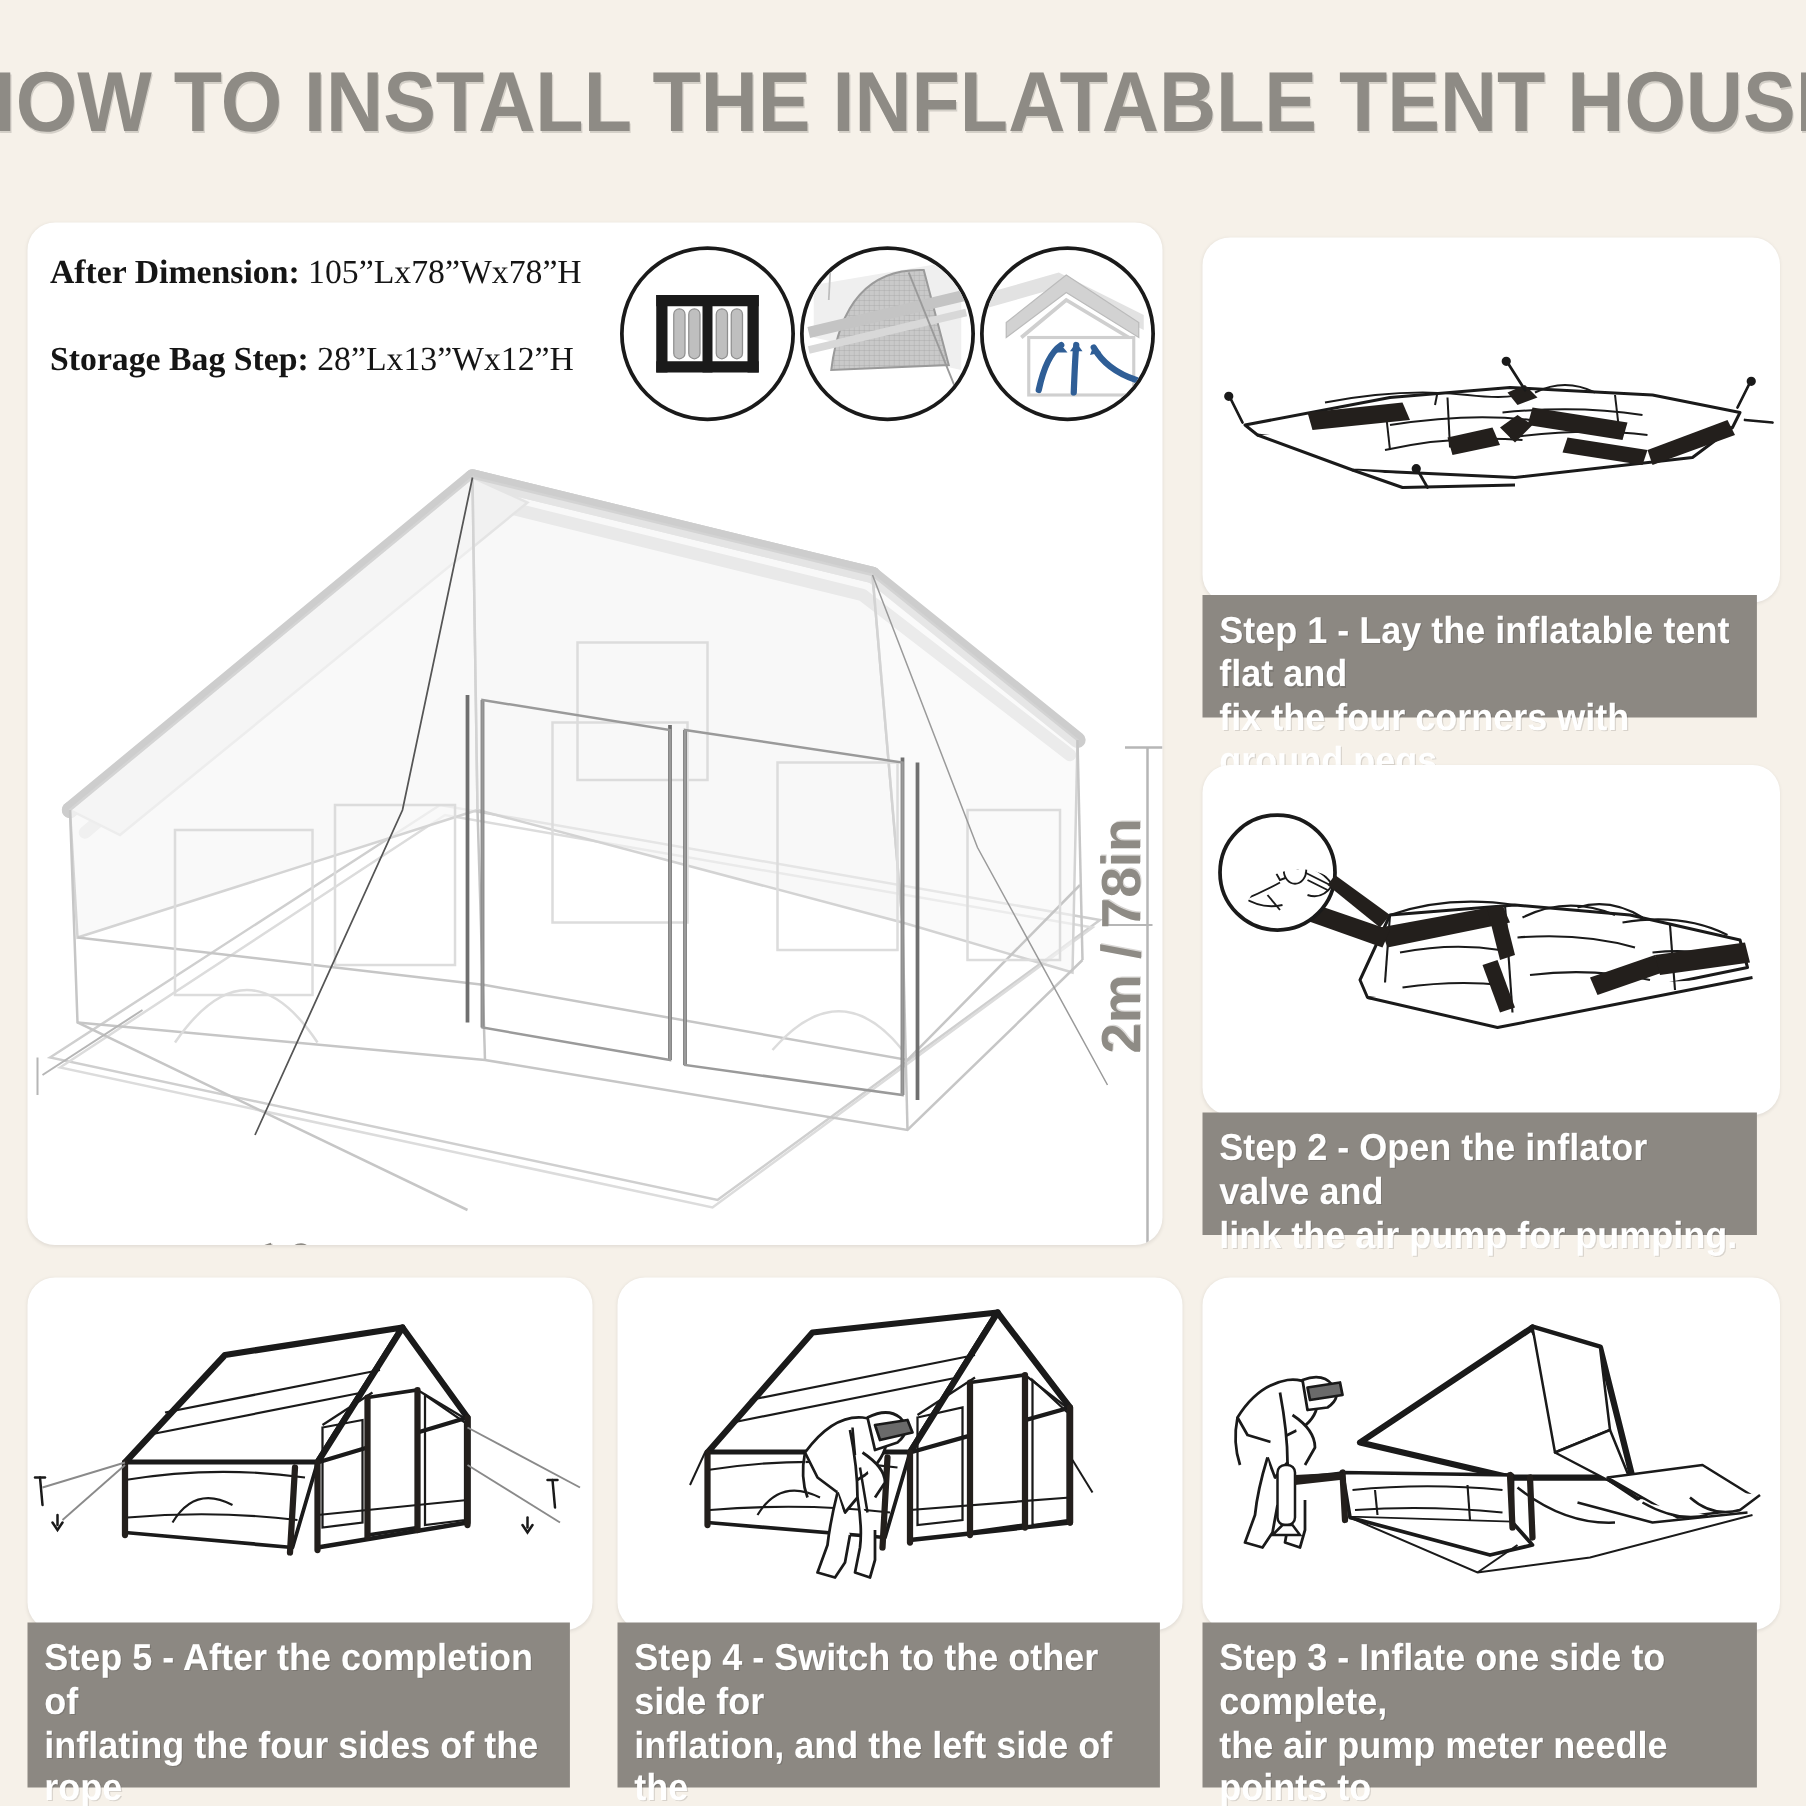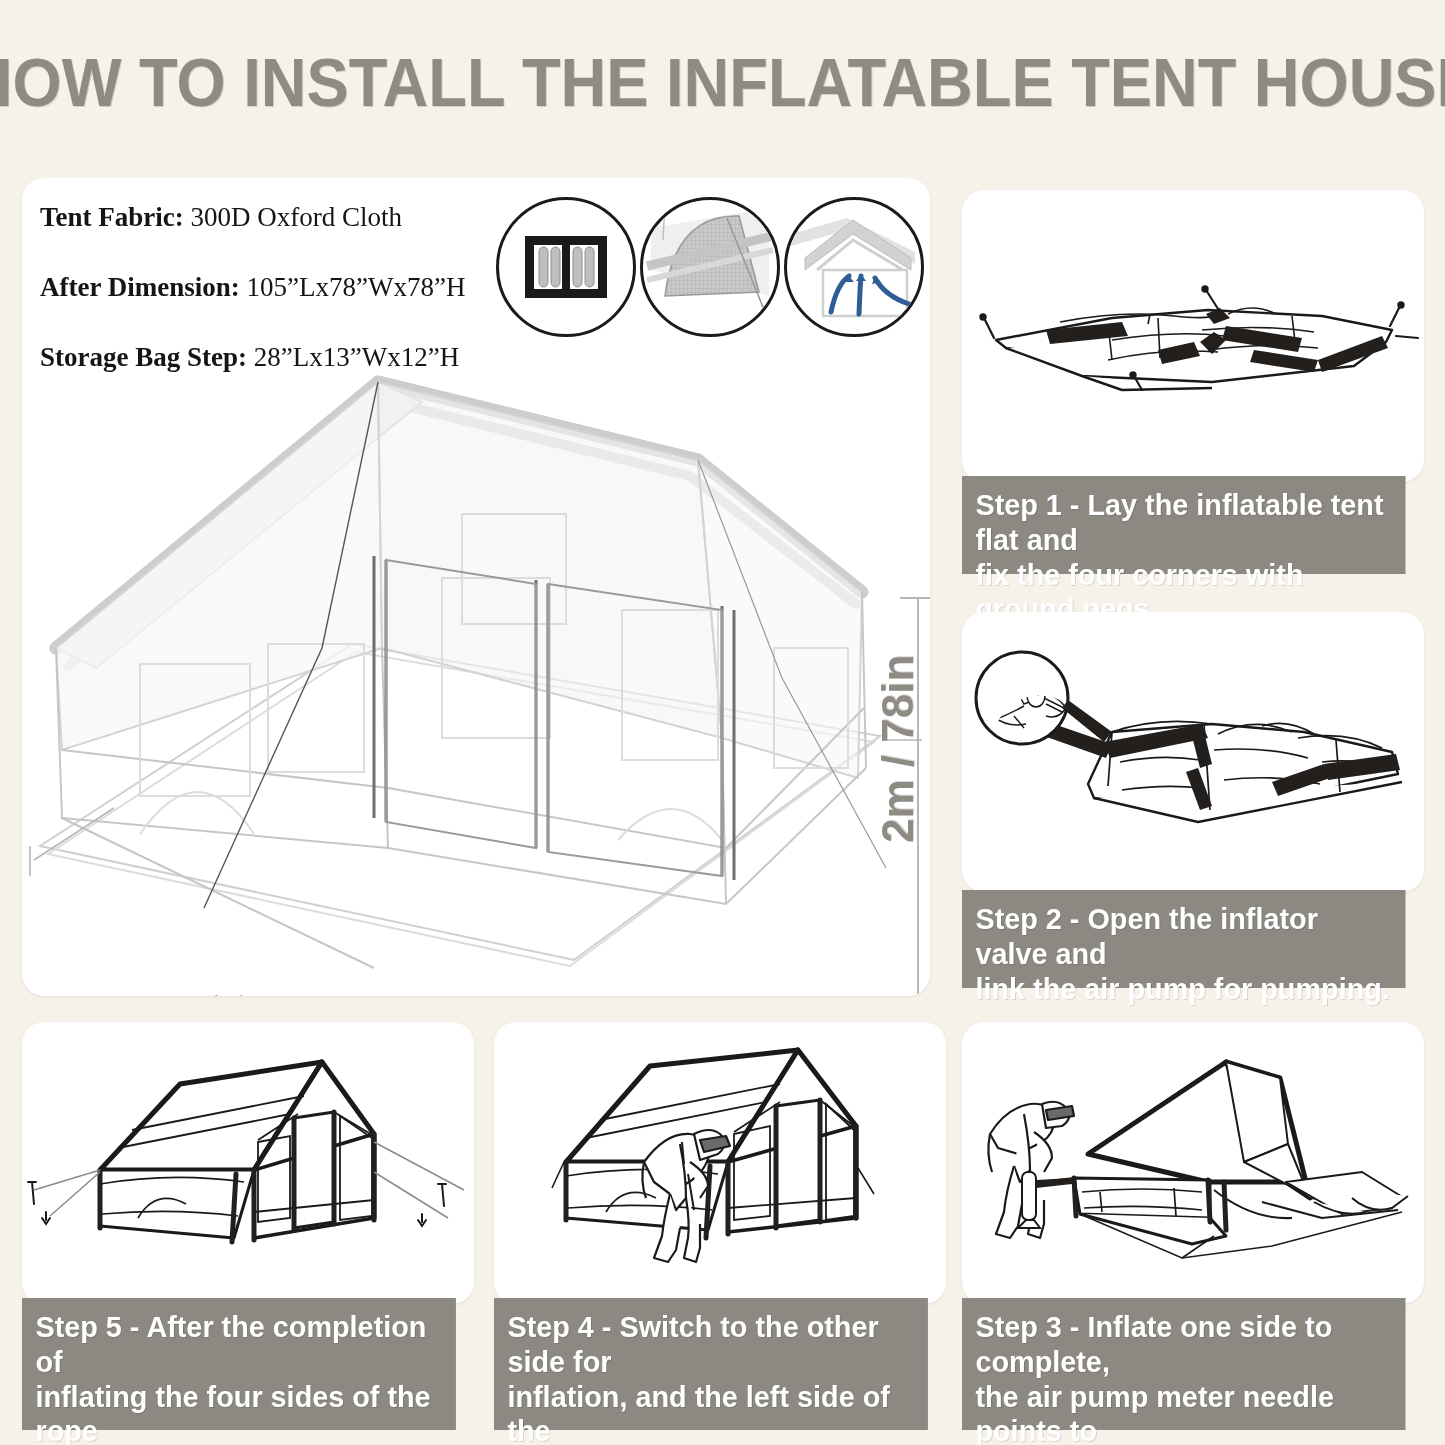--- a/index.html
+++ b/index.html
@@ -152,24 +152,20 @@
 </head>
 <body>
 
 <div class="title-bar">
   <div class="title-text">HOW TO INSTALL THE INFLATABLE TENT HOUSE</div>
 </div>
 
 <div class="card" id="spec-panel">
 
   <div class="spec-list">
-    <div class="spec-row">
-      <span class="lbl">Tent Fabric:</span>
-      <span class="val">300D Oxford Cloth</span>
-    </div>
     <div class="spec-row">
       <span class="lbl">After Dimension:</span>
       <span class="val">105”Lx78”Wx78”H</span>
     </div>
     <div class="spec-row">
       <span class="lbl">Storage Bag Step:</span>
       <span class="val">28”Lx13”Wx12”H</span>
     </div>
   </div>
 

